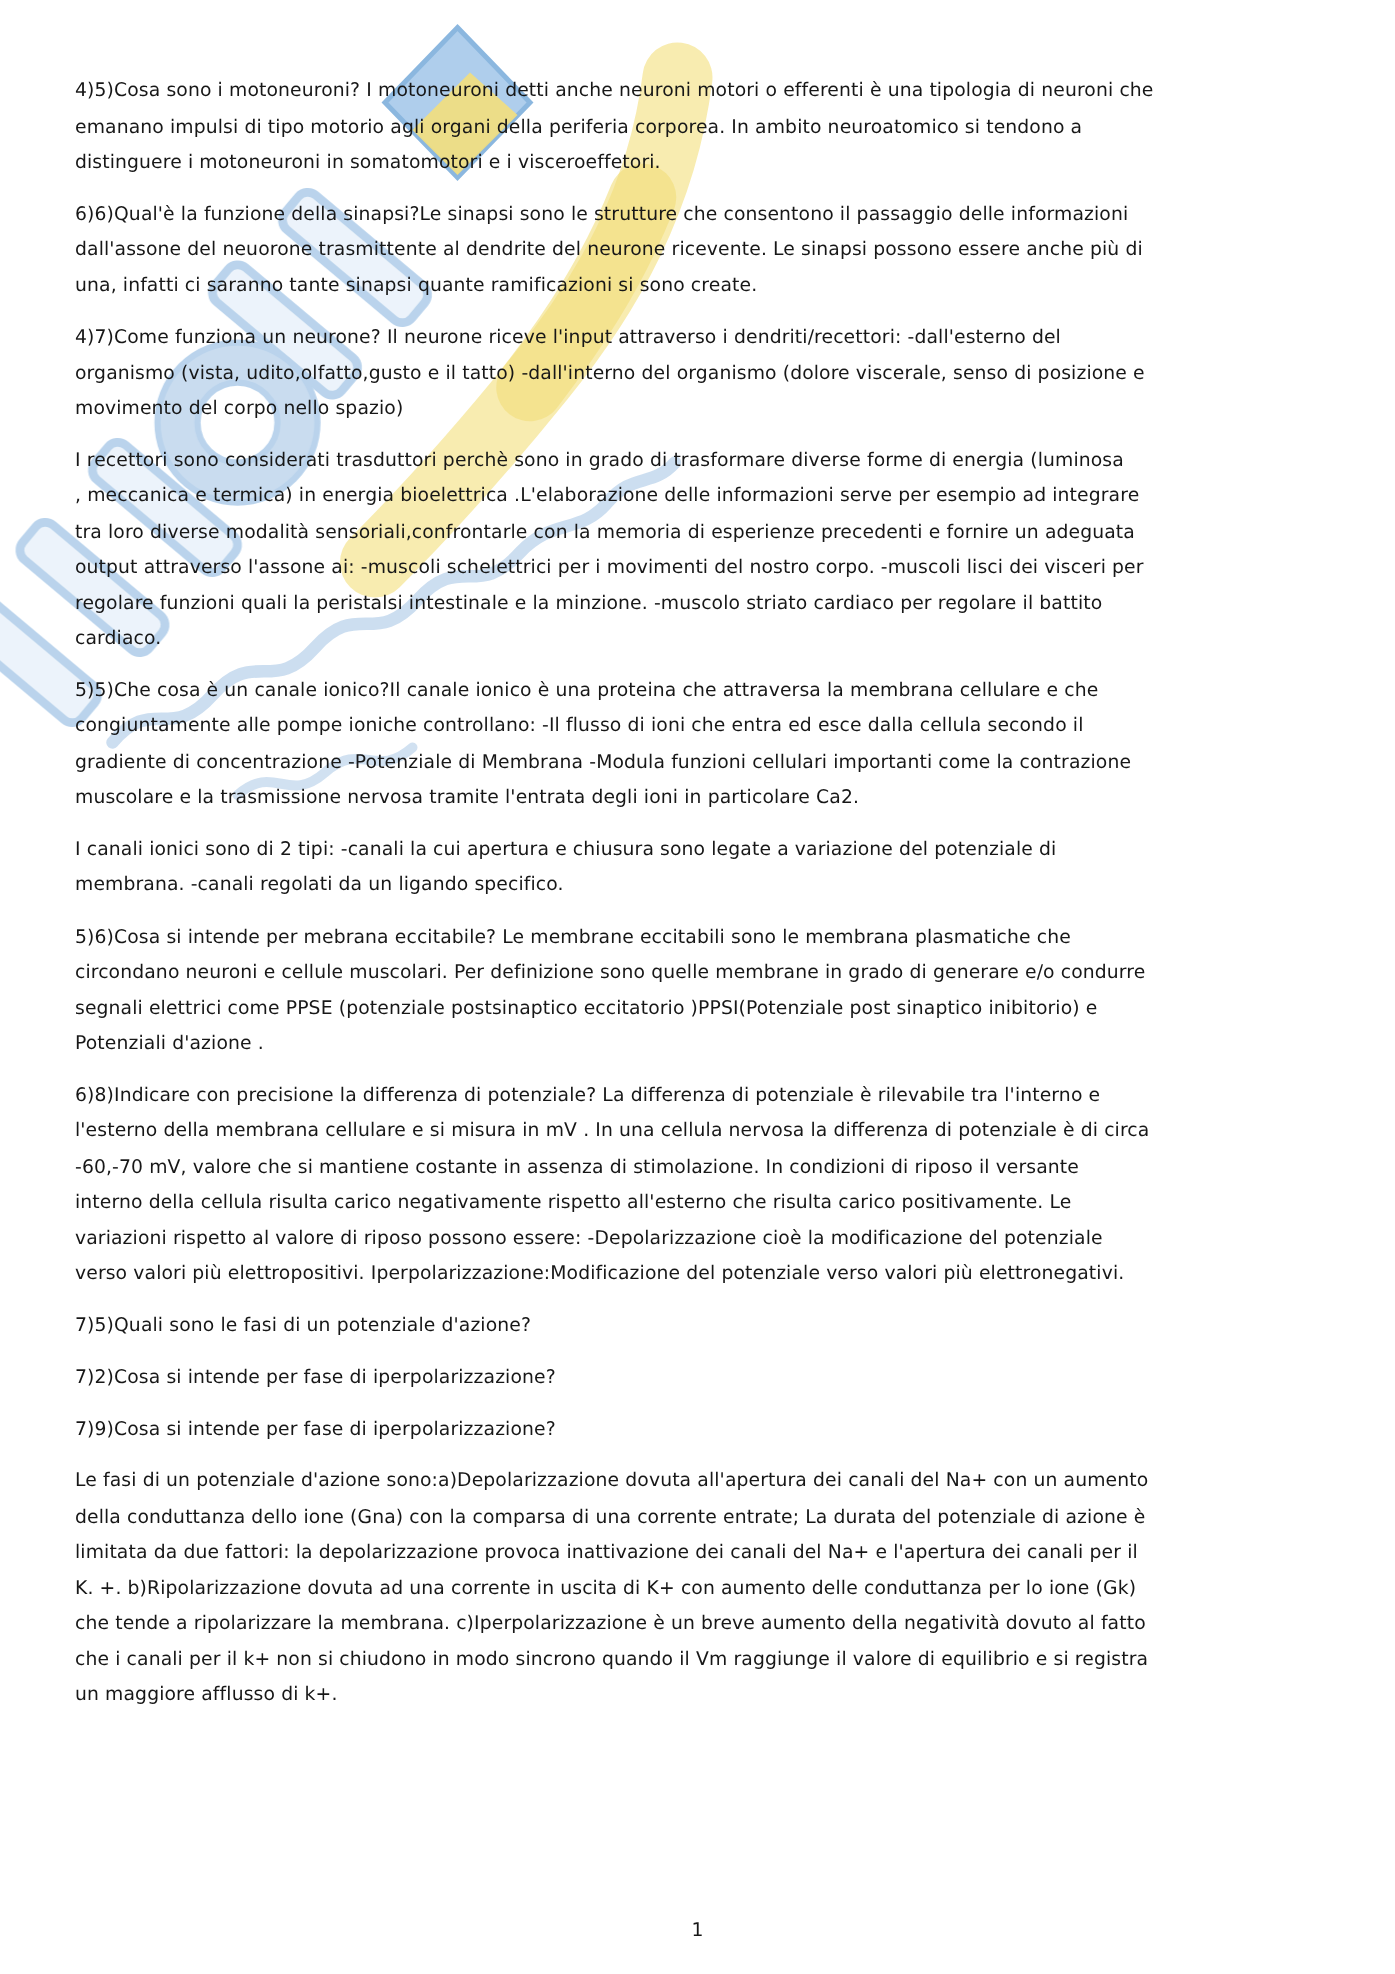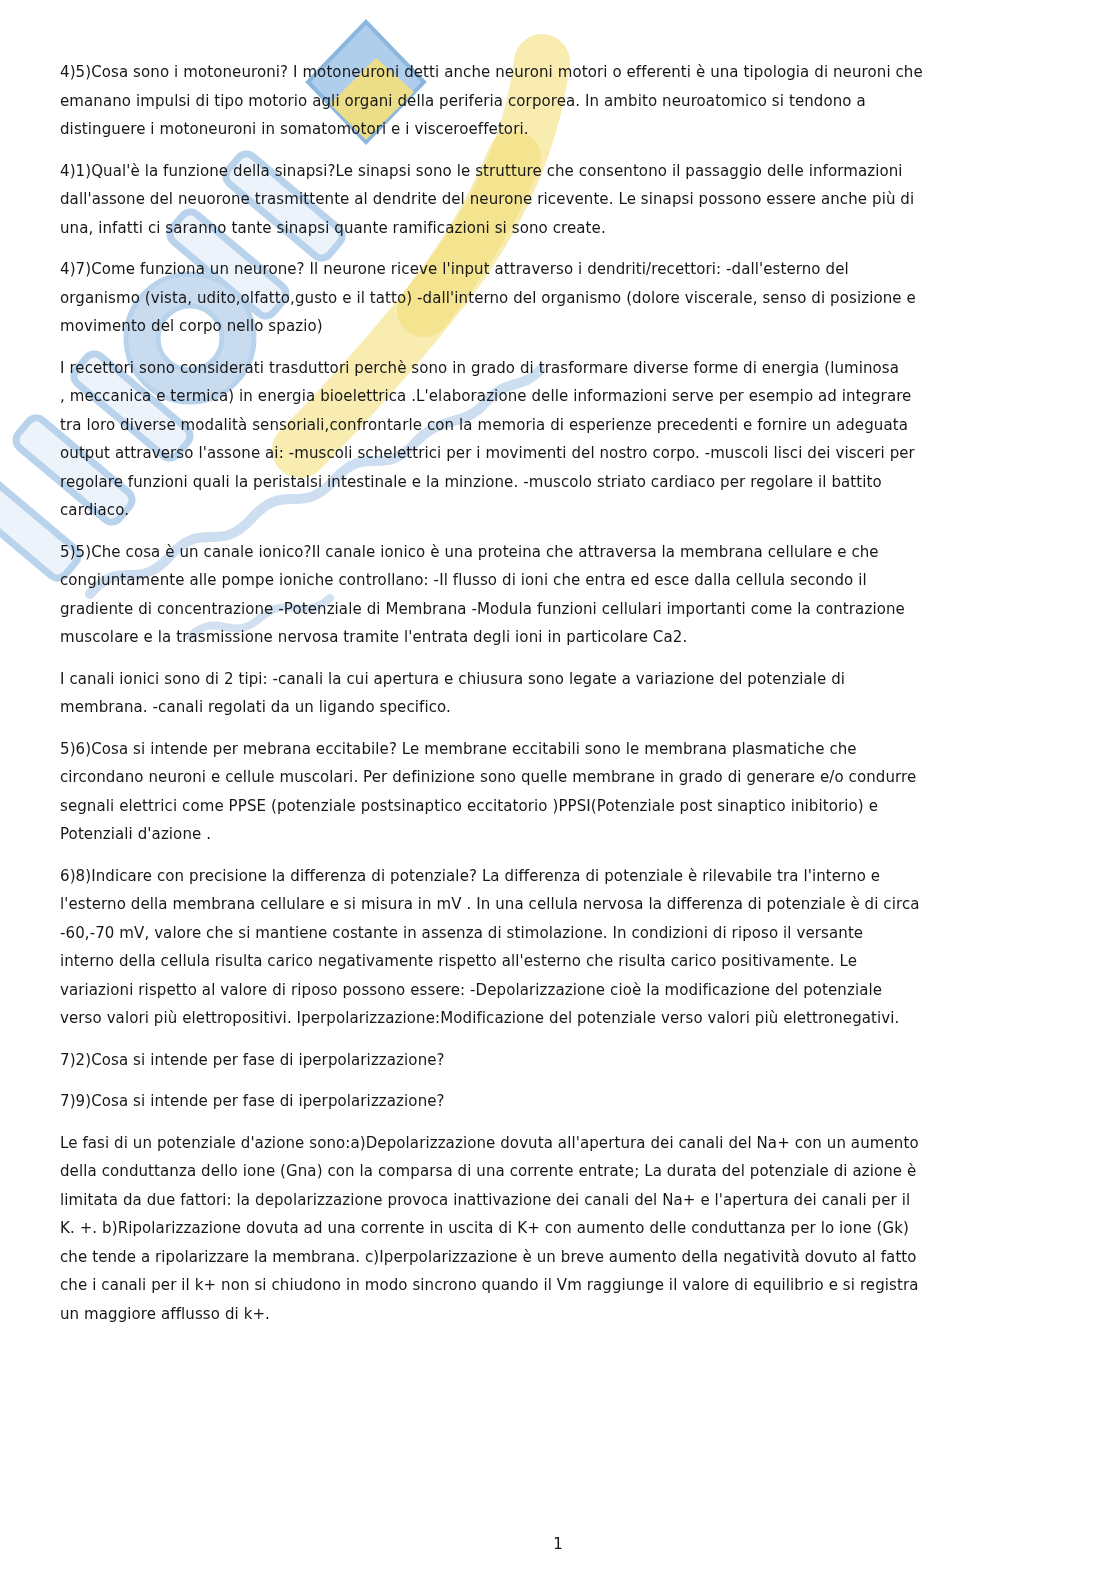--- a/index.html
+++ b/index.html
@@ -74,21 +74,21 @@
         <path d="M 96,586 C 128,548 142,586 176,548 C 210,510 224,548 258,510 C 292,472 306,510 340,472 C 374,434 388,472 422,434 C 448,406 470,420 492,394 C 512,370 528,382 546,362" stroke="#c6daee" stroke-width="10" fill="none" stroke-linecap="round" opacity="0.9"></path>
         <path d="M 196,628 C 226,602 236,636 266,610 C 296,584 306,616 336,590" stroke="#c6daee" stroke-width="8" fill="none" stroke-linecap="round" opacity="0.8"></path>
       </g>
     </svg>
   </div>
 
   <div class="content">
     <p class="para">4)5)Cosa sono i motoneuroni? I motoneuroni detti anche neuroni motori o efferenti è una tipologia di neuroni che
 emanano impulsi di tipo motorio agli organi della periferia corporea. In ambito neuroatomico si tendono a
 distinguere i motoneuroni in somatomotori e i visceroeffetori.</p>
-    <p class="para">4)1)Qual'è la funzione della sinapsi?Le sinapsi sono le strutture che consentono il passaggio delle informazioni
+    <p class="para">6)6)Qual'è la funzione della sinapsi?Le sinapsi sono le strutture che consentono il passaggio delle informazioni
 dall'assone del neuorone trasmittente al dendrite del neurone ricevente. Le sinapsi possono essere anche più di
 una, infatti ci saranno tante sinapsi quante ramificazioni si sono create.</p>
     <p class="para">4)7)Come funziona un neurone? Il neurone riceve l'input attraverso i dendriti/recettori: -dall'esterno del
 organismo (vista, udito,olfatto,gusto e il tatto) -dall'interno del organismo (dolore viscerale, senso di posizione e
 movimento del corpo nello spazio)</p>
     <p class="para">I recettori sono considerati trasduttori perchè sono in grado di trasformare diverse forme di energia (luminosa
 , meccanica e termica) in energia bioelettrica .L'elaborazione delle informazioni serve per esempio ad integrare
 tra loro diverse modalità sensoriali,confrontarle con la memoria di esperienze precedenti e fornire un adeguata
 output attraverso l'assone ai: -muscoli schelettrici per i movimenti del nostro corpo. -muscoli lisci dei visceri per
 regolare funzioni quali la peristalsi intestinale e la minzione. -muscolo striato cardiaco per regolare il battito
@@ -102,20 +102,21 @@
     <p class="para">5)6)Cosa si intende per mebrana eccitabile? Le membrane eccitabili sono le membrana plasmatiche che
 circondano neuroni e cellule muscolari. Per definizione sono quelle membrane in grado di generare e/o condurre
 segnali elettrici come PPSE (potenziale postsinaptico eccitatorio )PPSI(Potenziale post sinaptico inibitorio) e
 Potenziali d'azione .</p>
     <p class="para">6)8)Indicare con precisione la differenza di potenziale? La differenza di potenziale è rilevabile tra l'interno e
 l'esterno della membrana cellulare e si misura in mV . In una cellula nervosa la differenza di potenziale è di circa
 -60,-70 mV, valore che si mantiene costante in assenza di stimolazione.  In condizioni di riposo il versante
 interno della cellula risulta carico negativamente rispetto all'esterno che risulta carico positivamente.  Le
 variazioni rispetto al valore di riposo possono essere:  -Depolarizzazione cioè la modificazione del potenziale
 verso valori più elettropositivi.  Iperpolarizzazione:Modificazione del potenziale verso valori più elettronegativi.</p>
+    <p class="para">7)5)Quali sono le fasi di un potenziale d'azione?</p>
     <p class="para">7)2)Cosa si intende per fase di iperpolarizzazione?</p>
     <p class="para">7)9)Cosa si intende per fase di iperpolarizzazione?</p>
     <p class="para">Le fasi di un potenziale d'azione sono:a)Depolarizzazione dovuta all'apertura dei canali del Na+ con un aumento
 della conduttanza dello ione (Gna) con la comparsa di una corrente entrate; La durata del potenziale di azione è
 limitata da due fattori: la depolarizzazione provoca inattivazione dei canali del Na+ e l'apertura dei canali per il
 K. +.  b)Ripolarizzazione dovuta ad una corrente in uscita di K+ con aumento delle conduttanza per lo ione (Gk)
 che tende a ripolarizzare la membrana.  c)Iperpolarizzazione è un breve aumento della negatività dovuto al fatto
 che i canali per il k+ non si chiudono in modo sincrono quando il Vm raggiunge il valore di equilibrio e si registra
 un maggiore afflusso di k+.</p>
   </div>

